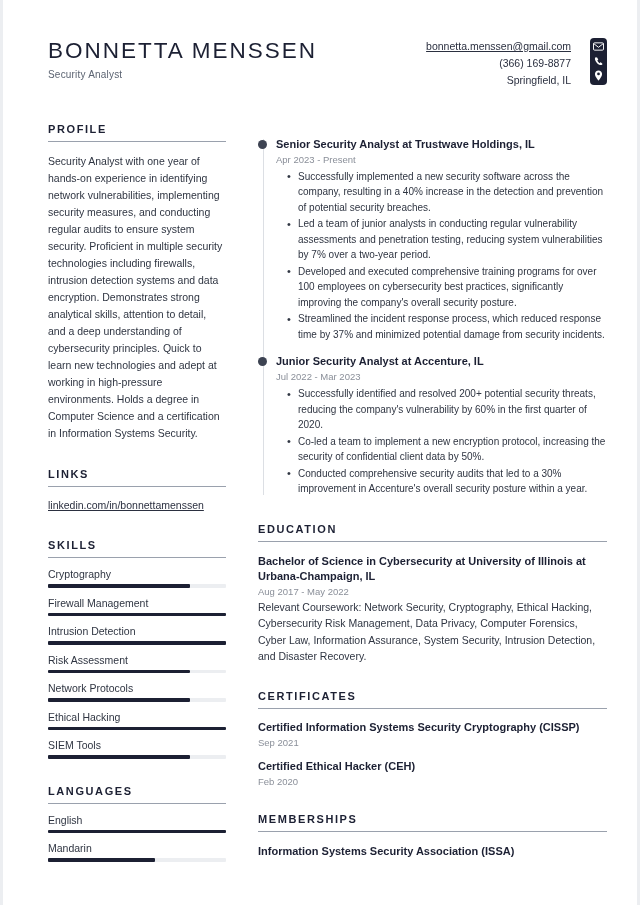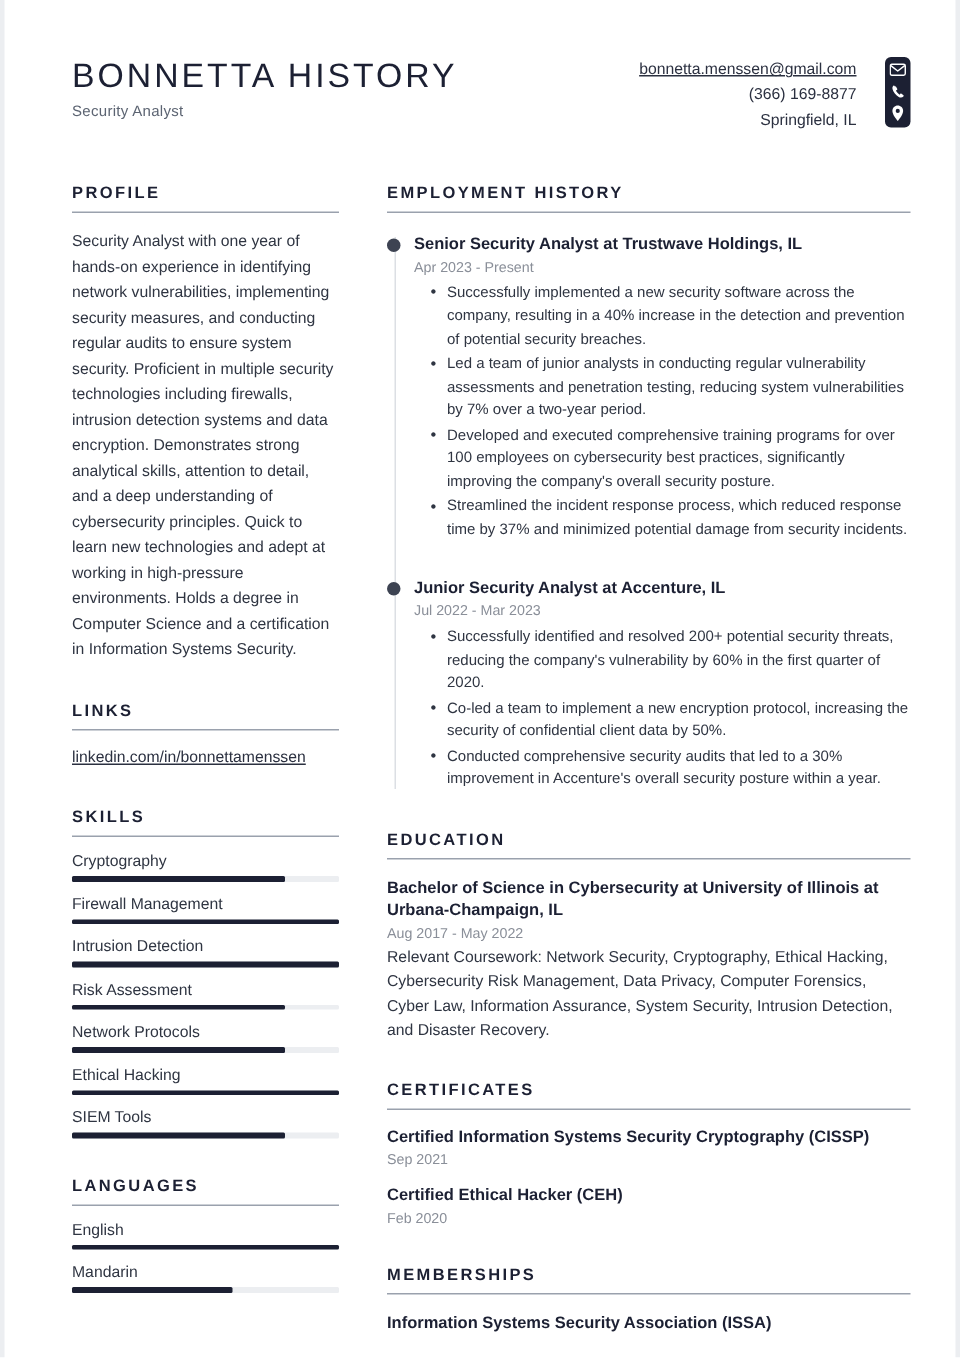--- a/index.html
+++ b/index.html
@@ -140,21 +140,21 @@
   }
   .timeline::before {
     content: "";
     position: absolute;
     left: 4.5px;
     top: 2px;
     bottom: 2px;
     width: 1px;
     background: #dcdfe4;
   }
-  .job { position: relative; margin-bottom: 24px; }
+  .job { position: relative; margin-bottom: 12px; }
   .job:last-child { margin-bottom: 0; }
   .job-dot {
     position: absolute;
     left: -18px;
     top: 3px;
     width: 9px;
     height: 9px;
     border-radius: 50%;
     background: #3d4352;
   }
@@ -213,21 +213,21 @@
   .cert-entry { margin-top: 11px; }
 </style>
 </head>
 <body>
 
 <div class="page">
 
   <div class="header">
 
     <div class="name-block">
-      <div class="full-name">BONNETTA HISTORY</div>
+      <div class="full-name">BONNETTA MENSSEN</div>
       <div class="job-title">Security Analyst</div>
     </div>
 
     <div class="contact-block">
       <div class="contact-lines">
         <div><a href="#">bonnetta.menssen@gmail.com</a></div>
         <div>(366) 169-8877</div>
         <div>Springfield, IL</div>
       </div>
       <div class="contact-icons">
@@ -330,21 +330,20 @@
               </div>
           </div>
         </div>
       </div>
 
     </div>
 
     <div class="col-right">
 
       <div class="sec">
-        <div class="sec-title">EMPLOYMENT HISTORY</div>
         <div class="timeline">
 
           <div class="job">
             <span class="job-dot"></span>
             <div class="job-role">Senior Security Analyst at Trustwave Holdings, IL</div>
             <div class="job-date">Apr 2023 - Present</div>
             <ul class="job-bullets">
               <li>Successfully implemented a new security software across the company, resulting in a 40% increase in the detection and prevention of potential security breaches.</li>
               <li>Led a team of junior analysts in conducting regular vulnerability assessments and penetration testing, reducing system vulnerabilities by 7% over a two-year period.</li>
               <li>Developed and executed comprehensive training programs for over 100 employees on cybersecurity best practices, significantly improving the company's overall security posture.</li>

